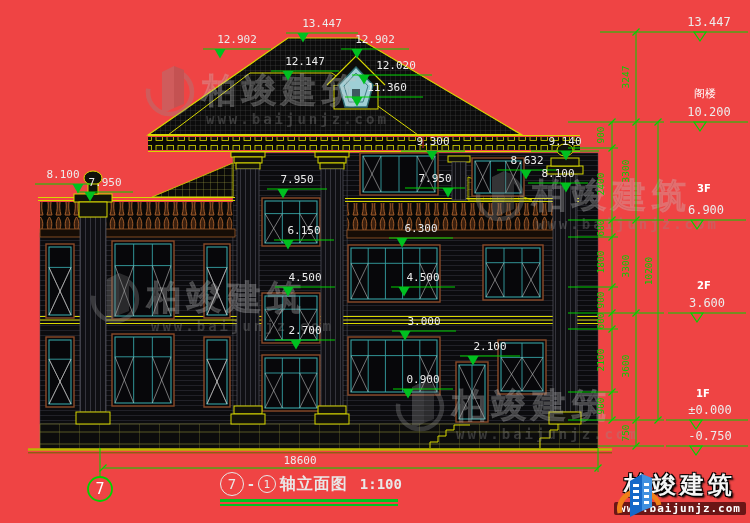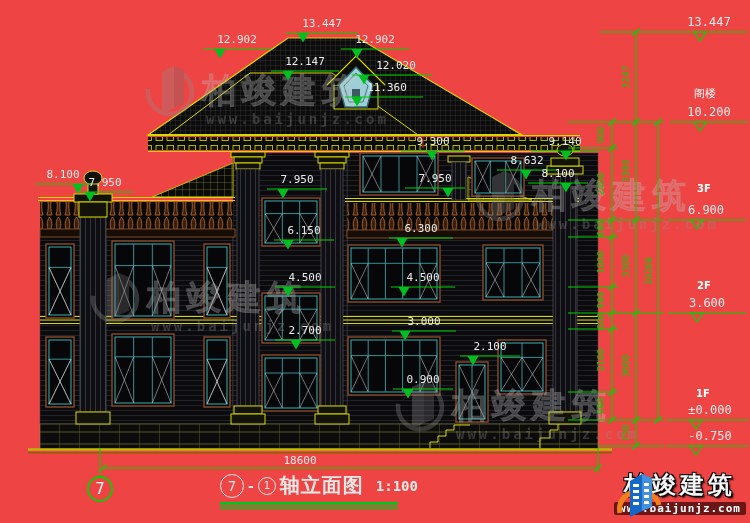--- a/index.html
+++ b/index.html
@@ -24,21 +24,21 @@
   .fl{fill:url(#pat-flute);stroke:#565660;stroke-width:0.7;}
   .wall{fill:url(#pat-siding);stroke:#47474f;stroke-width:0.5;}
   
   #title-bar{position:absolute;left:220px;top:472px;color:#e8e8e8;}
   #title-row{display:flex;align-items:center;gap:4px;}
   .bubble{border:1.5px solid #e8e8e8;border-radius:50%;display:flex;align-items:center;
           justify-content:center;font-family:"DejaVu Sans Mono",monospace;color:#e8e8e8;}
   .bubble.big{width:22px;height:22px;font-size:14px;}
   .bubble.small{width:16px;height:16px;font-size:11px;}
   .t-dash{font-weight:bold;font-size:14px;}
-  .t-main{font-size:20px;font-weight:bold;letter-spacing:1px;}
+  .t-main{font-size:16px;font-weight:bold;letter-spacing:1px;}
   .t-scale{font-size:14px;font-weight:bold;font-family:"DejaVu Sans Mono",monospace;margin-left:8px;}
   .t-line1{height:3px;background:#00c420;margin-top:3px;width:178px;}
   .t-line2{height:1.5px;background:#00c420;margin-top:2px;width:178px;}
   
   #brand-logo{position:absolute;right:4px;bottom:8px;display:flex;align-items:center;gap:6px;}
   #brand-text{display:flex;flex-direction:column;align-items:center;}
   #brand-name{color:#f5f5f5;font-size:24px;font-weight:bold;letter-spacing:4px;
       text-shadow:1px 1px 0 #000,-1px -1px 0 #000,1px -1px 0 #000,-1px 1px 0 #000,2px 2px 2px #000;}
   #brand-site{margin-top:1px;background:#6b1616;color:#ffffff;font:bold 11px "DejaVu Sans Mono",monospace;
       letter-spacing:1px;padding:0 5px;border-radius:2px;}

